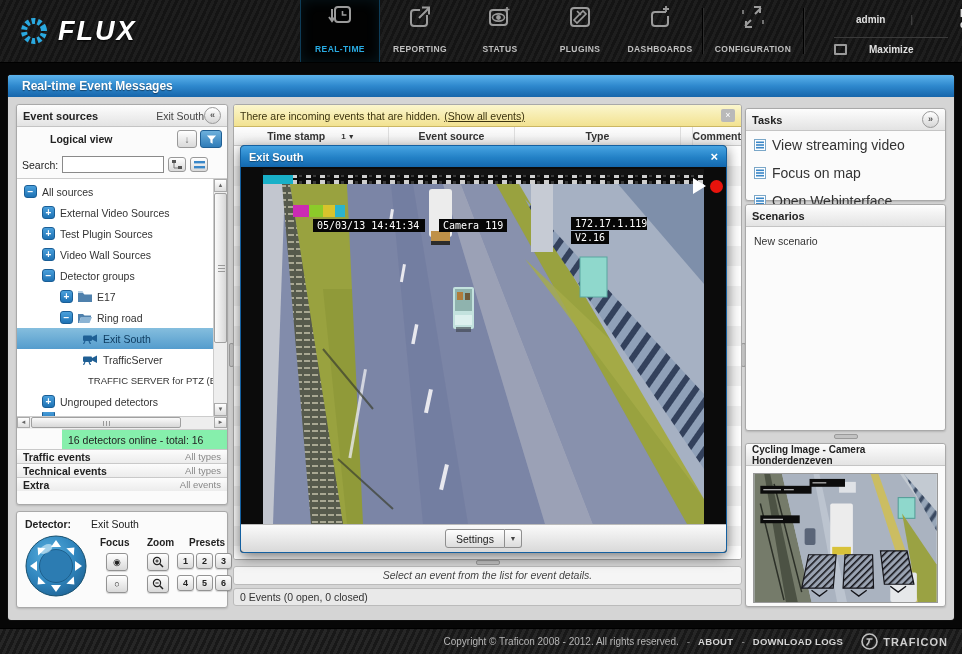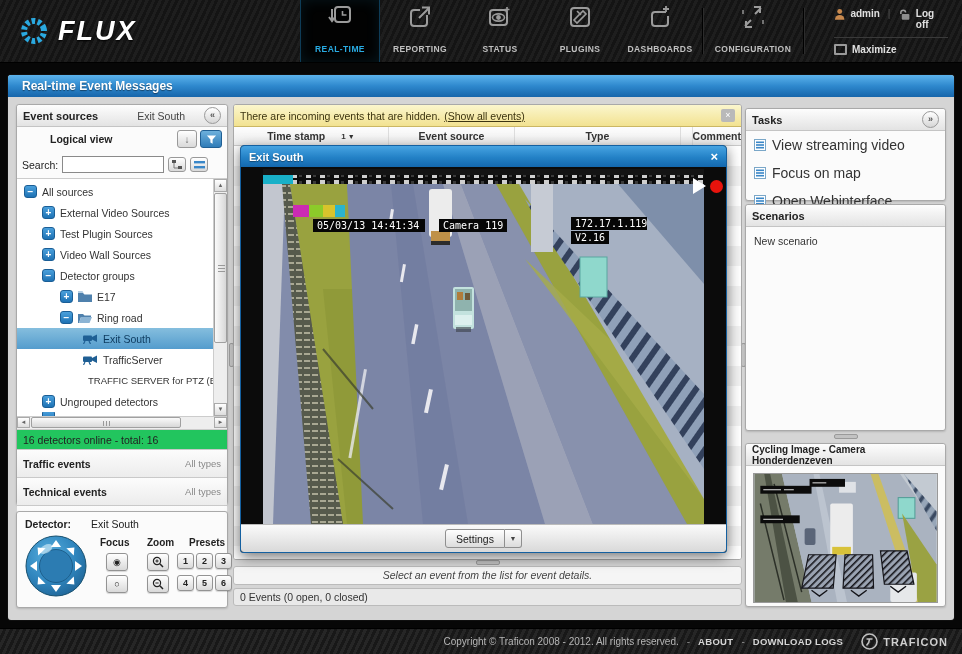--- a/index.html
+++ b/index.html
@@ -16,36 +16,36 @@
   .tabs{display:flex;}
   .tab{width:80px;display:flex;flex-direction:column;align-items:center;justify-content:flex-end;
     padding-bottom:8px;gap:13px;cursor:pointer;}
   .tab .ticon{height:28px;display:flex;align-items:center;}
   .tab .tlabel{font-size:8.5px;font-weight:bold;letter-spacing:.4px;color:#c0c0c0;}
   .tab.active{background:#020202;border-left:1px solid #0e3c57;border-right:1px solid #0e3c57;
     box-shadow:inset 0 0 14px rgba(41,171,226,.12);}
   .tab.active .tlabel{color:#29abe2;}
   .navsep{width:1px;background:#000;box-shadow:1px 0 0 #2c2c2c;margin:8px 2px;}
   .userarea{margin-left:auto;padding:8px 14px 0 10px;color:#d8d8d8;font-size:10px;width:138px;}
-  .urow{display:flex;align-items:flex-start;gap:5px;}
+  .urow{display:flex;align-items:center;gap:22px;}
   .urow .vline{color:#555;margin:0 3px;}
   .userarea hr{border:none;border-top:1px solid #3a3a3a;margin:7px 0 6px;}
   .ulabel{font-weight:bold;color:#e0e0e0;}
   .chk{width:13px;height:11px;border:2px solid #9a9a9a;border-radius:1px;display:inline-block;}
   
   .container{position:absolute;top:75px;left:8px;width:946px;height:545px;background:#d5d5d5;
     border-radius:3px;box-shadow:0 0 0 1px #101010;}
   .titlebar{position:absolute;top:0;left:0;right:0;height:22px;border-radius:3px 3px 0 0;
     background:linear-gradient(180deg,#5cb3ec 0%,#2e88cd 50%,#1766ab 100%);
     color:#fff;font-size:12px;font-weight:bold;line-height:22px;padding-left:14px;
     text-shadow:0 1px 1px rgba(0,0,0,.45);}
   
   .panel{position:absolute;background:#fbfbfb;border:1px solid #a9a9a9;border-radius:3px;
     box-shadow:0 1px 2px rgba(0,0,0,.15);}
-  .phead{height:22px;display:flex;align-items:center;padding:0 6px;gap:19px;
+  .phead{height:22px;display:flex;align-items:center;padding:0 6px;gap:0;
     background:linear-gradient(#fdfdfd,#e3e3e3);border-bottom:1px solid #c4c4c4;
     border-radius:3px 3px 0 0;}
   .phead .ptitle{font-size:11px;font-weight:bold;color:#222;}
   .phead .pvalue{margin-left:auto;font-size:10.5px;color:#444;}
   .circlebtn{width:17px;height:17px;border-radius:50%;border:1px solid #999;
     background:linear-gradient(#fff,#d6d6d6);color:#555;font-size:9px;font-weight:bold;
     text-align:center;line-height:15px;cursor:pointer;flex:0 0 auto;}
   
   .row-view{height:24px;display:flex;align-items:center;padding:0 5px;gap:3px;}
   .row-view .vtitle{font-size:10.5px;font-weight:bold;color:#222;padding-left:28px;}
@@ -71,22 +71,22 @@
     font-size:6px;color:#666;text-align:center;line-height:11px;cursor:pointer;}
   .vthumb{position:absolute;left:0;top:14px;width:13px;height:150px;border:1px solid #a0a0a0;border-radius:2px;
     background:linear-gradient(90deg,#fafafa,#d8d8d8);cursor:pointer;}
   .gripdots{position:absolute;left:3px;top:50%;width:7px;height:1px;
     box-shadow:0 -3px 0 #999,0 0 0 #999,0 3px 0 #999;background:#999;}
   .hscroll{position:relative;height:13px;background:#eee;border-top:1px solid #ccc;}
   .hthumb{position:absolute;left:14px;top:0;width:150px;height:11px;border:1px solid #a0a0a0;border-radius:2px;
     background:linear-gradient(#fafafa,#d8d8d8);cursor:pointer;}
   .hgrip{position:absolute;top:3px;left:50%;width:1px;height:5px;background:#999;
     box-shadow:-3px 0 0 #999,3px 0 0 #999;}
-  .status-row{height:20px;font-size:10.5px;color:#222;padding:4px 6px 0;border-top:1px solid #ccc;background:#22c55e;}
-  .filter-row{height:28px;display:flex;align-items:center;padding:0 6px;border-top:1px solid #c9c9c9;
+  .status-row{height:20px;font-size:10.5px;color:#222;padding:4px 6px 0;border-top:1px solid #ccc;background:#86efac;margin-left:45px;}
+  .filter-row{height:14px;display:flex;align-items:center;padding:0 6px;border-top:1px solid #c9c9c9;
     background:linear-gradient(#fcfcfc,#ececec);cursor:pointer;}
   .filter-row .fname{font-size:10.5px;font-weight:bold;color:#222;}
   .filter-row .fvalue{margin-left:auto;font-size:9.5px;color:#888;}
   
   .det-head{height:20px;display:flex;gap:20px;align-items:center;padding:4px 8px 0;}
   .det-head .dlabel{font-size:10.5px;font-weight:bold;color:#222;}
   .det-head .dvalue{font-size:10.5px;color:#222;}
   .det-body{position:relative;height:72px;}
   .joystick{position:absolute;left:7px;top:2px;}
   .ctl-label{position:absolute;font-size:10px;font-weight:bold;color:#222;}

